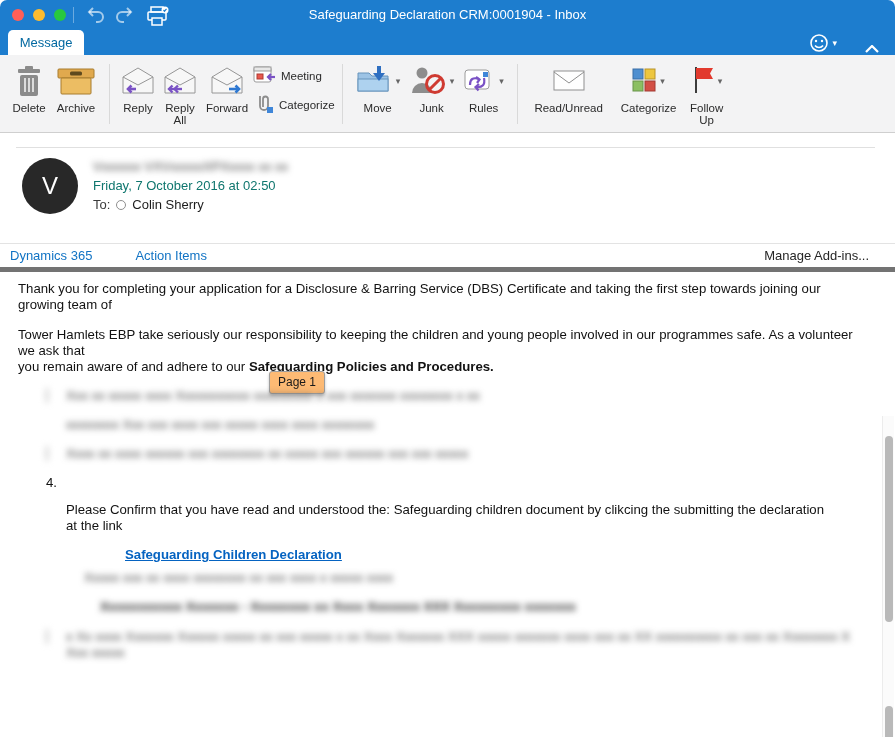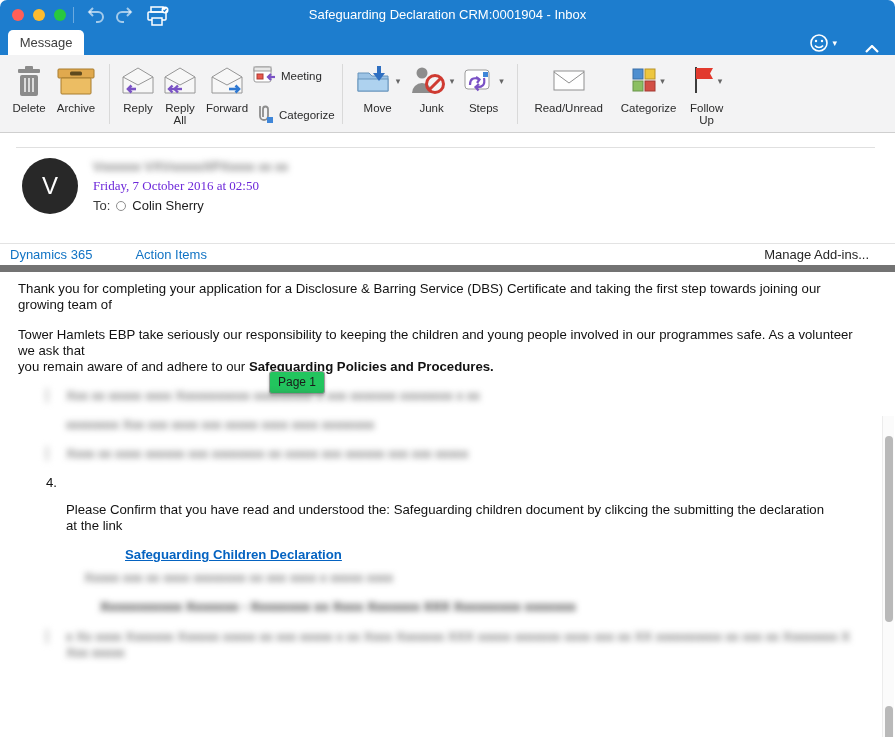--- a/index.html
+++ b/index.html
@@ -14,68 +14,68 @@
   .t-zoom  { left:54px;  background:#28c840; }
   .tb-sep  { position:absolute; left:73px; top:7px; width:1px; height:16px; background:rgba(255,255,255,.35); }
   .tb-ic   { position:absolute; top:6px; }
   #undo-b  { left:86px; }  #redo-b  { left:114px; } #print-b { left:146px; }
   #win-title { position:absolute; left:0; right:0; top:0; height:30px; line-height:30px; text-align:center;
                color:#fff; font-size:13px; }
 
   
   #tabrow { position:absolute; top:30px; left:0; right:0; height:25px; background:#1d7dce; }
   #tab-message { position:absolute; left:8px; bottom:0; width:76px; height:25px; background:#fff;
-                 border-radius:5px 5px 0 0; color:#404040; font-size:13px; text-align:center; line-height:25px; }
+                 border-radius:5px 5px 0 0; color:#0369a1; font-size:13px; text-align:center; line-height:25px; }
   #smiley-b { position:absolute; right:58px; top:3px; display:flex; align-items:center; gap:3px; }
   #collapse-b { position:absolute; right:16px; top:9px; }
   .caret-w { color:#fff; font-size:9px; }
 
   
   #ribbon { position:absolute; top:55px; left:0; right:0; height:78px; background:#f3f3f4;
             border-bottom:1px solid #cfcfcf; display:flex; align-items:flex-start; padding:6px 0 0 8px; }
   .rb { display:flex; flex-direction:column; align-items:center; font-size:11.5px; color:#2b2b2b; padding-top:2px; }
   .rb .ic { height:36px; display:flex; align-items:center; justify-content:center; gap:3px; }
   .rb .lb { margin-top:3px; text-align:center; line-height:12px; }
   .rsep { width:1px; height:60px; background:#d9d9d9; margin:3px 7px 0 7px; flex:0 0 auto; }
   .caret { color:#666; font-size:9px; line-height:9px; }
-  .rb2col { display:flex; flex-direction:column; justify-content:space-between; gap:17px; padding-top:4px; }
+  .rb2col { display:flex; flex-direction:column; justify-content:space-between; gap:7px; padding-top:4px; }
   .rb-row { display:flex; align-items:center; gap:5px; font-size:11.5px; color:#2b2b2b; }
   .w40{width:42px;} .w52{width:52px;} .w44{width:44px;} .w50{width:52px;} .w56{width:56px;} .w86{width:88px;} .w70{width:72px;}
 
   
   #content { position:absolute; top:134px; left:0; right:0; bottom:0; background:#fff; overflow:hidden; }
 
   #subject-row { margin:13px 0 0 20px; display:flex; align-items:center; gap:13px; }
   .pill { width:38px; height:25px; border:1px solid #c9c9c9; border-radius:13px; background:#fbfbfb;
           display:flex; align-items:center; justify-content:center; box-shadow:0 1px 1px rgba(0,0,0,.06); }
   #subject-text { font-size:17.5px; font-weight:400; color:#3e3e3e; }
 
   #divider1 { margin:13px 20px 0 16px; border-top:1px solid #e0e0e0; }
 
   #sender-row { margin:10px 0 0 22px; display:flex; gap:15px; }
   #avatar { width:56px; height:56px; border-radius:50%; background:#282828; color:#fff; font-size:24px;
             display:flex; align-items:center; justify-content:center; }
   .s-info { display:flex; flex-direction:column; gap:4px; padding-top:1px; font-size:13px; }
   .rdx { filter:blur(3px); color:#4a4a4a; }
   .rdx-b { filter:blur(3px); color:#2e2e2e; font-weight:bold; }
-  #date-line { color:#6d28d9;font-family:Liberation Serif, serif; }
+  #date-line { color:#0f766e; }
   .to-row { display:flex; align-items:center; gap:6px; color:#3b3b3b; }
   .presence { width:10px; height:10px; border:1.5px solid #8f8f8f; border-radius:50%; display:inline-block; }
   #recipient { color:#1c1c1c; }
 
-  #addins-bar { margin-top:29px; height:29px; border-top:1px solid #e3e3e3; border-bottom:7px solid #737373;
+  #addins-bar { margin-top:29px; height:29px; border-top:1px solid #e3e3e3; border-bottom:5px solid #737373;
                 display:flex; align-items:center; padding:0 16px 0 10px; font-size:13px; }
   .addin-link { color:#1173c4; margin-right:43px; }
   #manage-addins { margin-left:auto; color:#262626; margin-right:10px; }
 
   #bodywrap { position:relative; padding:9px 30px 0 18px; font-size:13.2px; line-height:16px; color:#121212; }
   .pline { display:block; }
   .mt14 { margin-top:14px; }
   #next-steps { margin-top:17px; font-weight:bold; font-size:13.5px; }
-  #page-badge { position:absolute; left:269px; top:99px; background:#22c55e; border:1px solid #9e9e9e;
+  #page-badge { position:absolute; left:269px; top:99px; background:#fdba74; border:1px solid #9e9e9e;
                 border-radius:3px; padding:2px 8px 3px; font-size:12px; color:#1a1a1a;
                 box-shadow:0 2px 3px rgba(0,0,0,.25); }
   .list { margin-top:13px; }
   .li-row { display:flex; margin-bottom:13px; }
   .li-marker { width:16px; margin-left:28px; flex:0 0 auto; }
   .li-circle { width:9px; height:9px; border:1.5px solid #b5b5b5; border-radius:50%; margin-top:3px; }
   .li-text { margin-left:4px; }
   #item4-text { max-width:770px; }
   #decl-link { display:inline-block; margin:0 0 0 107px; color:#0563c1; text-decoration:underline; font-weight:bold; }
   .blk { display:block;margin-top:27px; }
@@ -274,21 +274,21 @@
             <rect x="2" y="5" width="24" height="19" rx="3" fill="#fff" stroke="#9b9b9b"></rect>
             <rect x="20" y="7" width="5" height="5" fill="#3f86d8"></rect>
             <path d="M7 20 q0 -9 9 -6" fill="none" stroke="#7a52c5" stroke-width="2.2"></path>
             <path d="M13 12 l3.5 2.5 l-2.5 3.5" fill="none" stroke="#7a52c5" stroke-width="2.2"></path>
             <path d="M21 13 q2 10 -8 9" fill="none" stroke="#7a52c5" stroke-width="2.2"></path>
             <path d="M16 19 l-3.5 3 l3 3.5" fill="none" stroke="#7a52c5" stroke-width="2.2"></path>
           </svg>
         </span>
         <span class="caret">▾</span>
       </span>
-      <span class="lb">Steps</span>
+      <span class="lb">Rules</span>
     </div>
 
     <div class="rsep"></div>
 
     <div class="rb w86">
       <span class="ic">
         <svg width="36" height="26">
           <rect x="3" y="3" width="30" height="19" fill="#fefefe" stroke="#8f8f8f"></rect>
           <polyline points="3,4 18,15 33,4" fill="none" stroke="#8f8f8f"></polyline>
         </svg>

